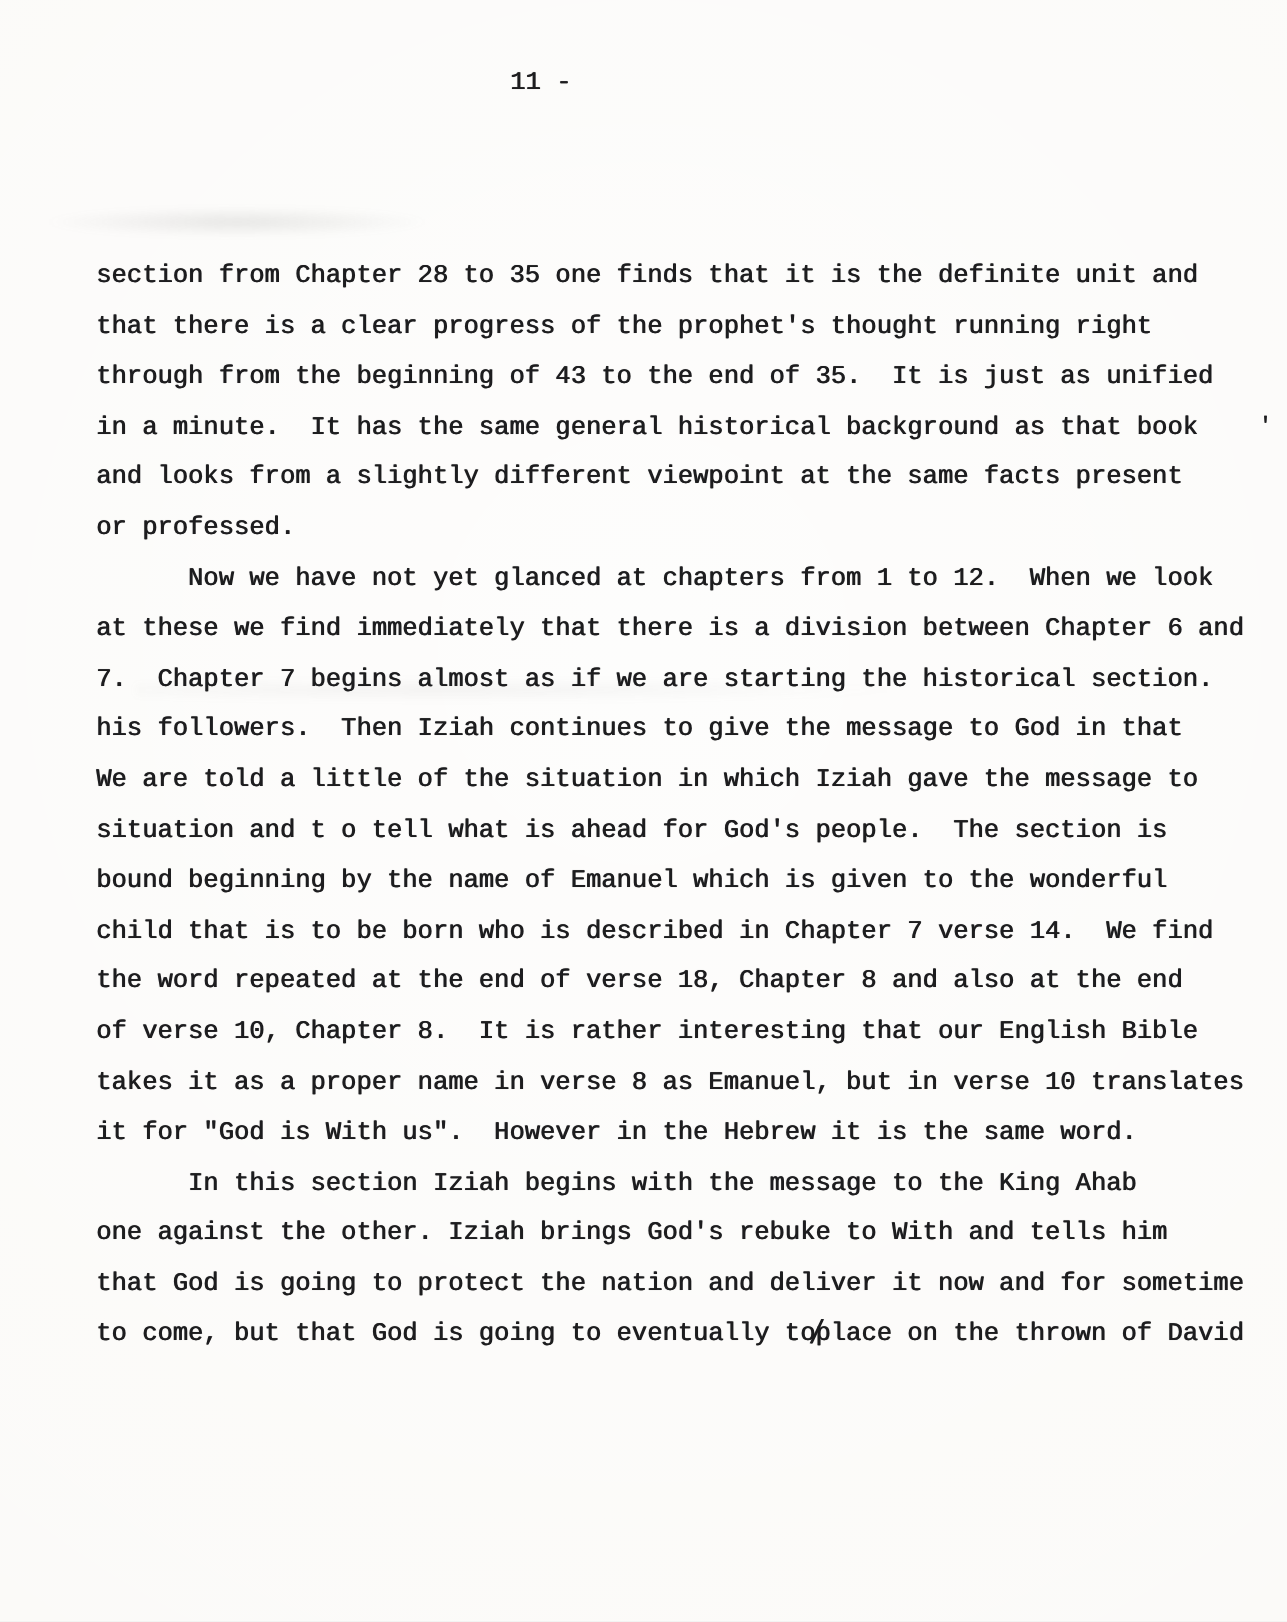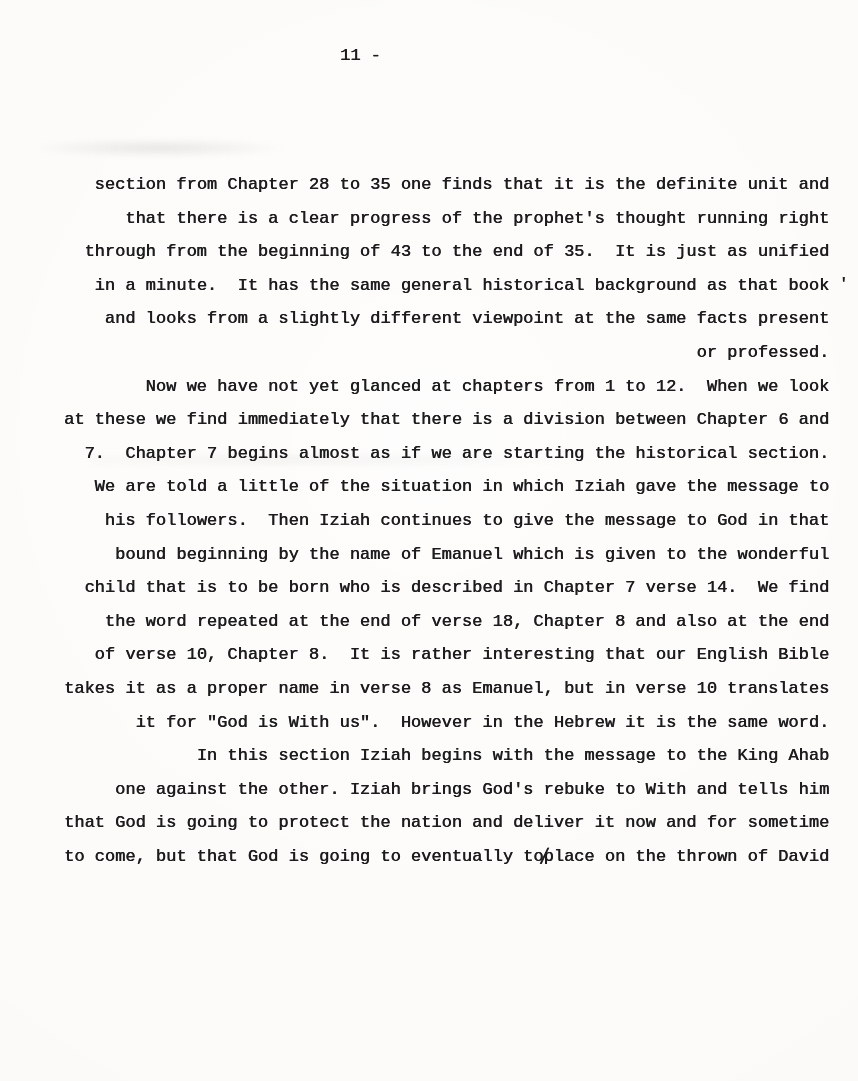--- a/index.html
+++ b/index.html
@@ -31,21 +31,21 @@
     text-shadow: 0.5px 0 currentColor, 0 0 0.6px rgba(0,0,0,.35);
     margin-top: 12px;
   }
   .body-text {
     position: absolute;
     left: 64px; top: 168px;
     font-size: 17px;
     line-height: 33.6px;
     text-shadow: 0.5px 0 currentColor, 0 0 0.6px rgba(0,0,0,.35);
   }
-  .line { white-space: pre; height: 33.6px; text-align: right; }
+  .line { white-space: pre; height: 33.6px; }
   
   .overstrike {
     position: relative;
     display: inline-block;
     text-shadow: 1px 0 currentColor, -1px 0 currentColor, 0 0.8px currentColor, 0 -0.8px currentColor;
   }
   .overstrike::after {
     content: "";
     position: absolute;
     left: -2px; right: -2px; top: 52%;
@@ -96,22 +96,23 @@
   <div class="body-text">
     <div class="line">section from Chapter 28 to 35 one finds that it is the definite unit and</div>
     <div class="line">that there is a clear progress of the prophet's thought running right</div>
     <div class="line">through from the beginning of 43 to the end of 35.  It is just as unified</div>
     <div class="line">in a minute.  It has the same general historical background as that book</div>
     <div class="line">and looks from a slightly different viewpoint at the same facts present</div>
     <div class="line">or professed.</div>
     <div class="line">      Now we have not yet glanced at chapters from 1 to 12.  When we look</div>
     <div class="line">at these we find immediately that there is a division between Chapter 6 and</div>
     <div class="line">7.  Chapter 7 begins almost as if we are starting the historical section.</div>
+    <div class="line">his followers.  Then Iziah continues to give the message to God in that</div>
     <div class="line">We are told a little of the situation in which Iziah gave the message to</div>
-    <div class="line">his followers.  Then Iziah continues to give the message to God in that</div>
+    <div class="line">situation and t o tell what is ahead for God's people.  The section is</div>
     <div class="line">bound beginning by the name of Emanuel which is given to the wonderful</div>
     <div class="line">child that is to be born who is described in Chapter 7 verse 14.  We find</div>
     <div class="line">the word repeated at the end of verse 18, Chapter 8 and also at the end</div>
     <div class="line">of verse 10, Chapter 8.  It is rather interesting that our English Bible</div>
     <div class="line">takes it as a proper name in verse 8 as Emanuel, but in verse 10 translates</div>
     <div class="line">it for "God is With us".  However in the Hebrew it is the same word.</div>
     <div class="line">      In this section Iziah begins with the message to the King Ahab</div>
     <div class="line">one against the other. Iziah brings God's rebuke to With and tells him</div>
     <div class="line">that God is going to protect the nation and deliver it now and for sometime</div>
     <div class="line"><span>to come, but that God is going to eventually to</span><span class="insert-mark">/</span><span>place on the thrown of David</span></div>

